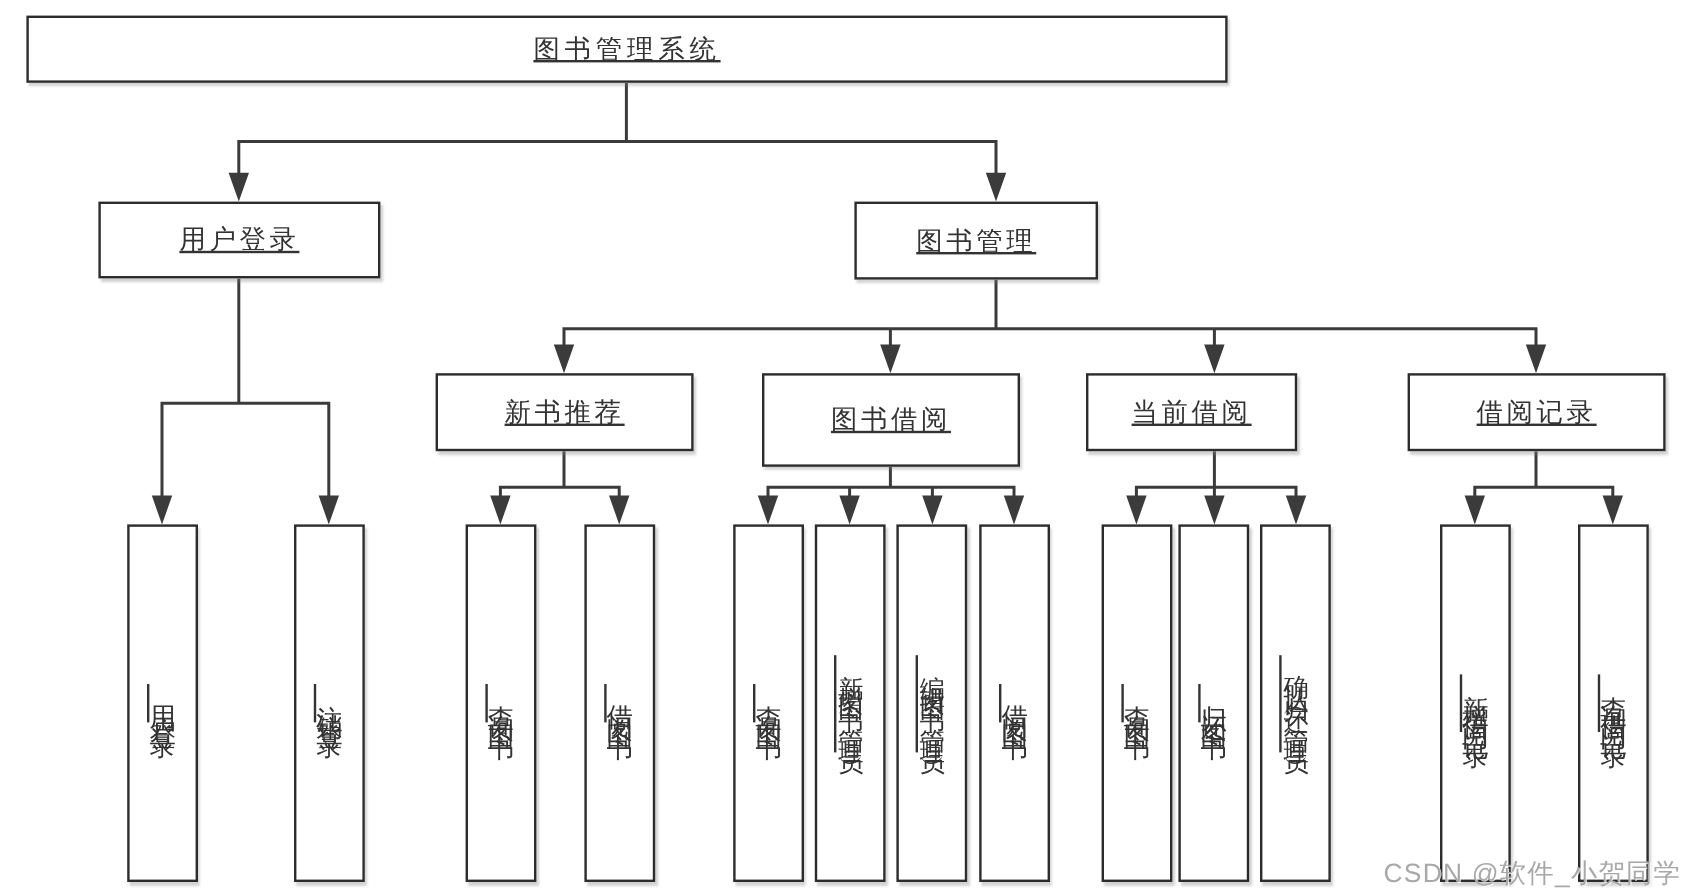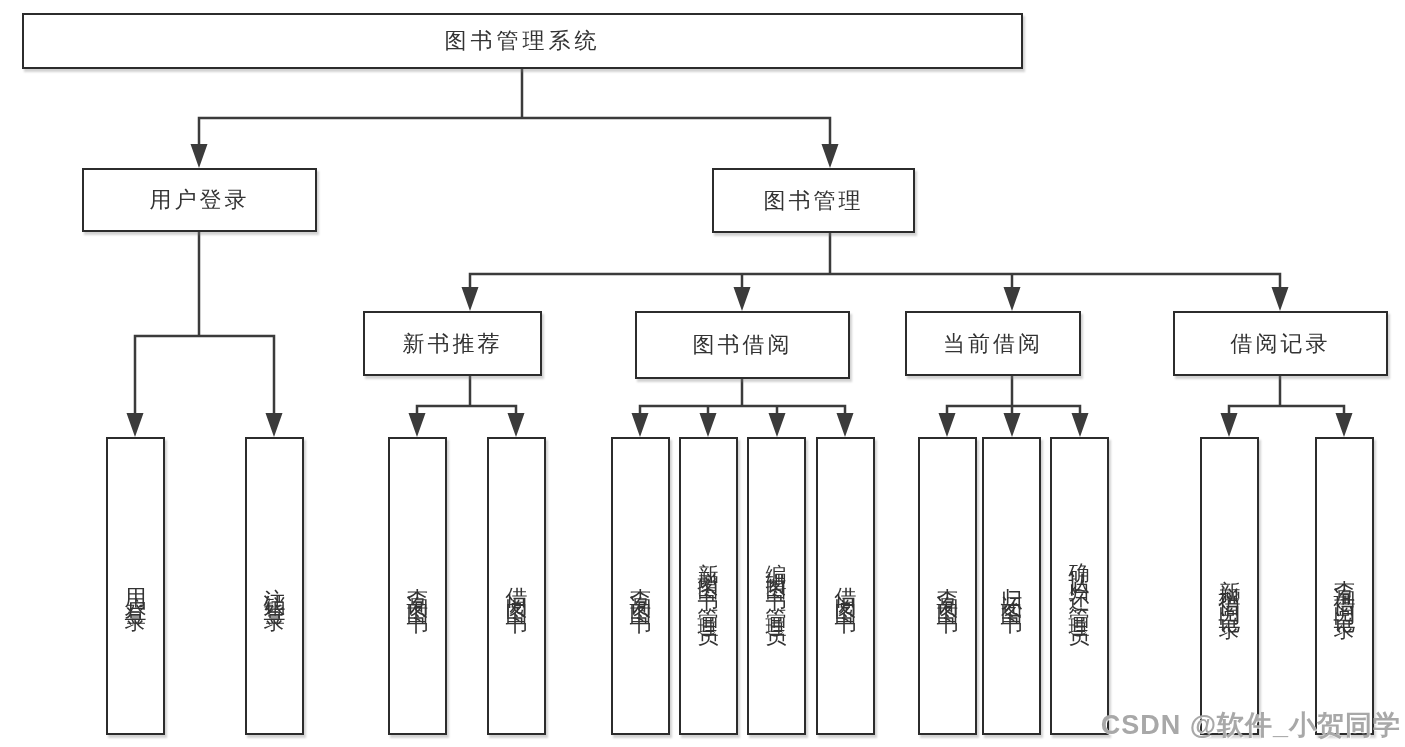--- a/index.html
+++ b/index.html
@@ -7,34 +7,34 @@
     position:relative; width:1405px; height:747px;
     background:#ffffff; overflow:hidden;
     font-family:"Liberation Sans", sans-serif; color:#333333;
   }
   .wires { position:absolute; left:0; top:0; z-index:1; }
   .node {
     position:absolute; box-sizing:border-box; z-index:2;
     border:2.5px solid #2c2c2c; background:#ffffff;
     display:flex; align-items:center; justify-content:center;
     box-shadow:2px 3px 2px rgba(125,125,125,0.35);
+    text-decoration:underline;
   }
   .h { font-size:22px; letter-spacing:3px; white-space:nowrap; }
   .root-node { font-size:22px; letter-spacing:4px; }
   .v {
     writing-mode:vertical-rl; text-orientation:mixed;
     font-size:22px; letter-spacing:8px; line-height:1;
   }
   .v.long { font-size:21px; letter-spacing:9px; }
   .watermark {
     position:absolute; right:4px; bottom:4px; z-index:5;
-    font-size:27px; letter-spacing:1px; color:#a8a8a8;
+    font-size:22px; letter-spacing:1px; color:#a8a8a8;
     text-shadow:1px 1px 0 rgba(255,255,255,0.75);
     white-space:nowrap;
-    font-weight:bold;
   }
 </style>
 </head>
 <body>
 
 <div class="stage">
 
   <svg class="wires" width="1405" height="747" viewBox="0 0 1405 747">
     <g stroke="#3b3b3b" stroke-width="2.5" fill="none">
       <polyline points="522,69 522,118"></polyline>
@@ -65,22 +65,22 @@
       M631.5 413h17L640 437z  M699.5 413h17L708 437z  M768.5 413h17L777 437z  M836.5 413h17L845 437z
       M938.5 413h17L947 437z  M1003.5 413h17L1012 437z  M1071.5 413h17L1080 437z
       M1220.5 413h17L1229 437z  M1335.5 413h17L1344 437z"></path>
   </svg>
 
   <div class="node h root-node" style="left:22px; top:13px; width:1001px; height:56px;">图书管理系统</div>
 
   <div class="node h" style="left:82px; top:168px; width:235px; height:64px;">用户登录</div>
   <div class="node h" style="left:712px; top:168px; width:203px; height:65px;">图书管理</div>
 
-  <div class="node h" style="left:363px; top:311px; width:179px; height:65px;">新书推荐</div>
-  <div class="node h" style="left:635px; top:311px; width:215px; height:68px;text-align:center;">图书借阅</div>
+  <div class="node h" style="left:363px; top:311px; width:215px; height:65px;">新书推荐</div>
+  <div class="node h" style="left:635px; top:311px; width:215px; height:78px;text-align:center;">图书借阅</div>
   <div class="node h" style="left:905px; top:311px; width:176px; height:65px;">当前借阅</div>
   <div class="node h" style="left:1173px; top:311px; width:215px; height:65px;">借阅记录</div>
 
   <div class="node v" style="left:106px; top:437px; width:59px; height:298px;">用户登录</div>
   <div class="node v" style="left:245px; top:437px; width:59px; height:298px;">注销登录</div>
 
   <div class="node v" style="left:388px; top:437px; width:59px; height:298px;">查询图书</div>
   <div class="node v" style="left:487px; top:437px; width:59px; height:298px;">借阅图书</div>
 
   <div class="node v" style="left:611px; top:437px; width:59px; height:298px;">查询图书</div>

